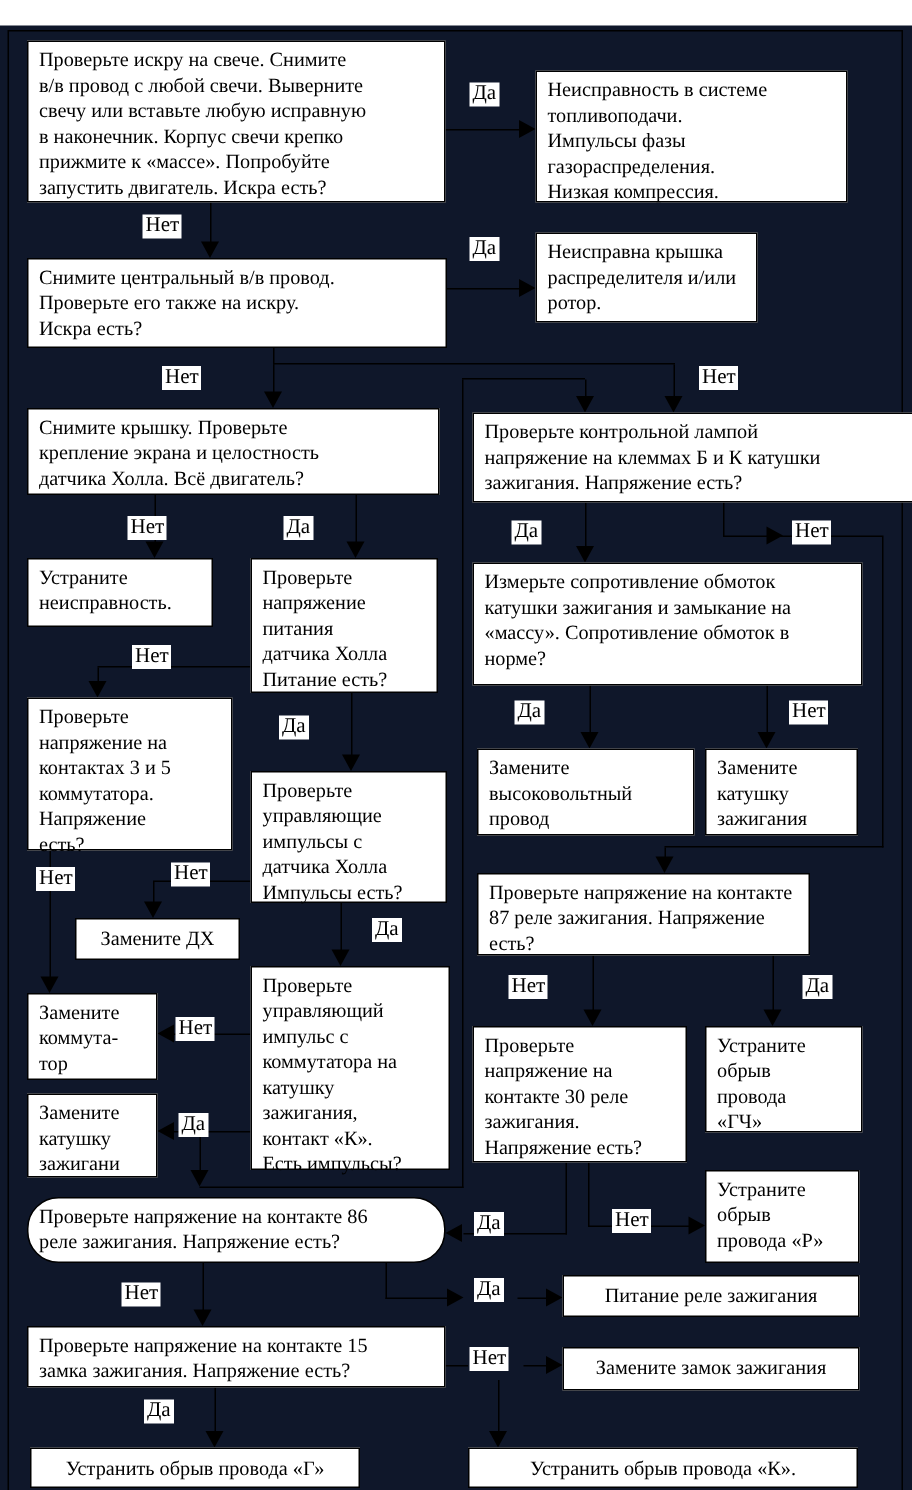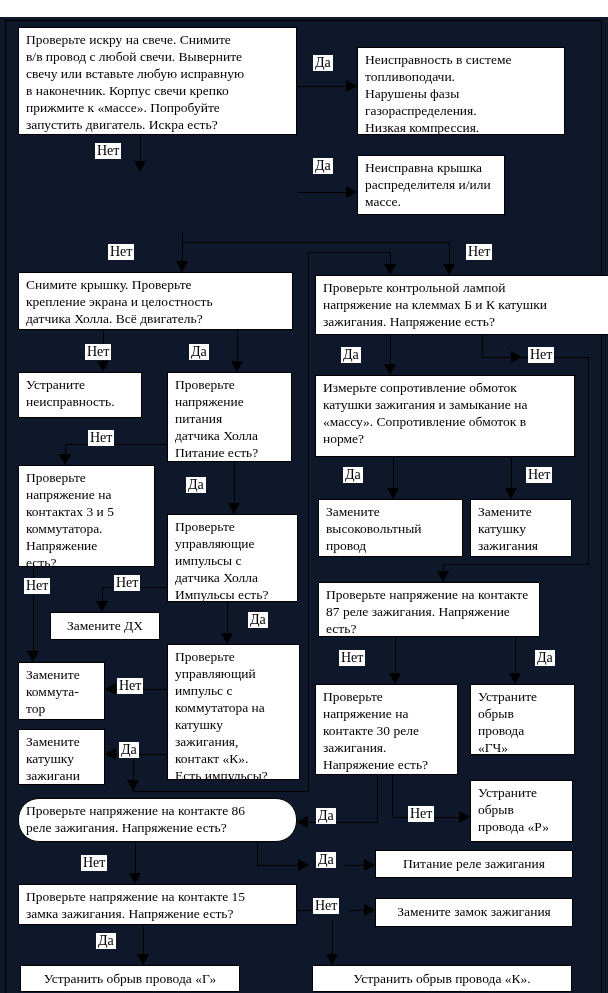--- a/index.html
+++ b/index.html
@@ -104,26 +104,29 @@
     <div class="arrow down" style="left: 326px; top: 937px;"></div>
     <div class="arrow down" style="left: 137px; top: 937px;"></div>
     <div class="node" style="left: 18px; top: 10px; width: 279px; height: 108px;">Проверьте искру на свече. Снимите
 в/в провод с любой свечи. Выверните
 свечу или вставьте любую исправную
 в наконечник. Корпус свечи крепко
 прижмите к «массе». Попробуйте
 запустить двигатель. Искра есть?</div>
     <div class="node" style="left: 357px; top: 30px; width: 208px; height: 88px;">Неисправность в системе
 топливоподачи.
-Нарушены фазы
+Импульсы фазы
 газораспределения.
 Низкая компрессия.</div>
+    <div class="node" style="left: 18px; top: 155px; width: 280px; height: 60px;">Снимите центральный в/в провод.
+Проверьте его также на искру.
+Искра есть?</div>
     <div class="node" style="left: 357px; top: 138px; width: 148px; height: 60px;">Неисправна крышка
 распределителя и/или
-массе.</div>
+ротор.</div>
     <div class="node" style="left: 18px; top: 255px; width: 275px; height: 58px;">Снимите крышку. Проверьте
 крепление экрана и целостность
 датчика Холла. Всё двигатель?</div>
     <div class="node" style="left: 18px; top: 355px; width: 124px; height: 46px;">Устраните
 неисправность.</div>
     <div class="node" style="left: 167px; top: 355px; width: 125px; height: 90px;">Проверьте
 напряжение
 питания
 датчика Холла
 Питание есть?</div>

